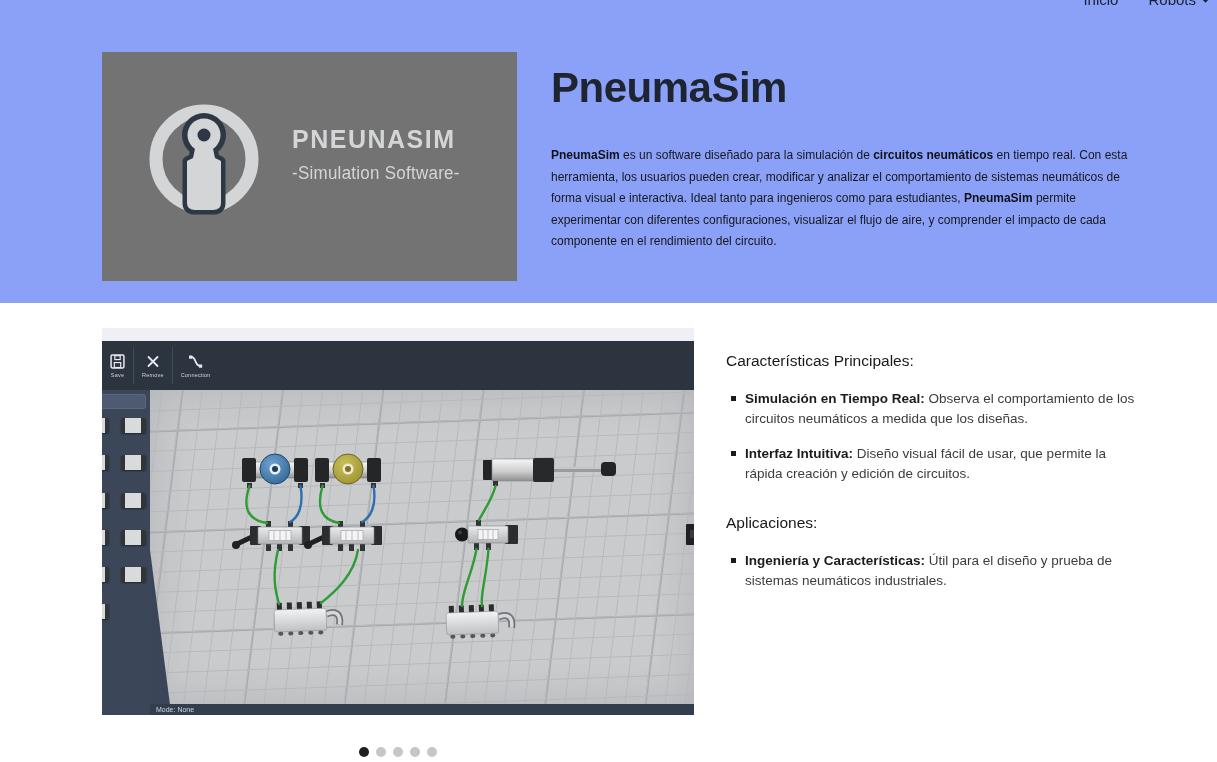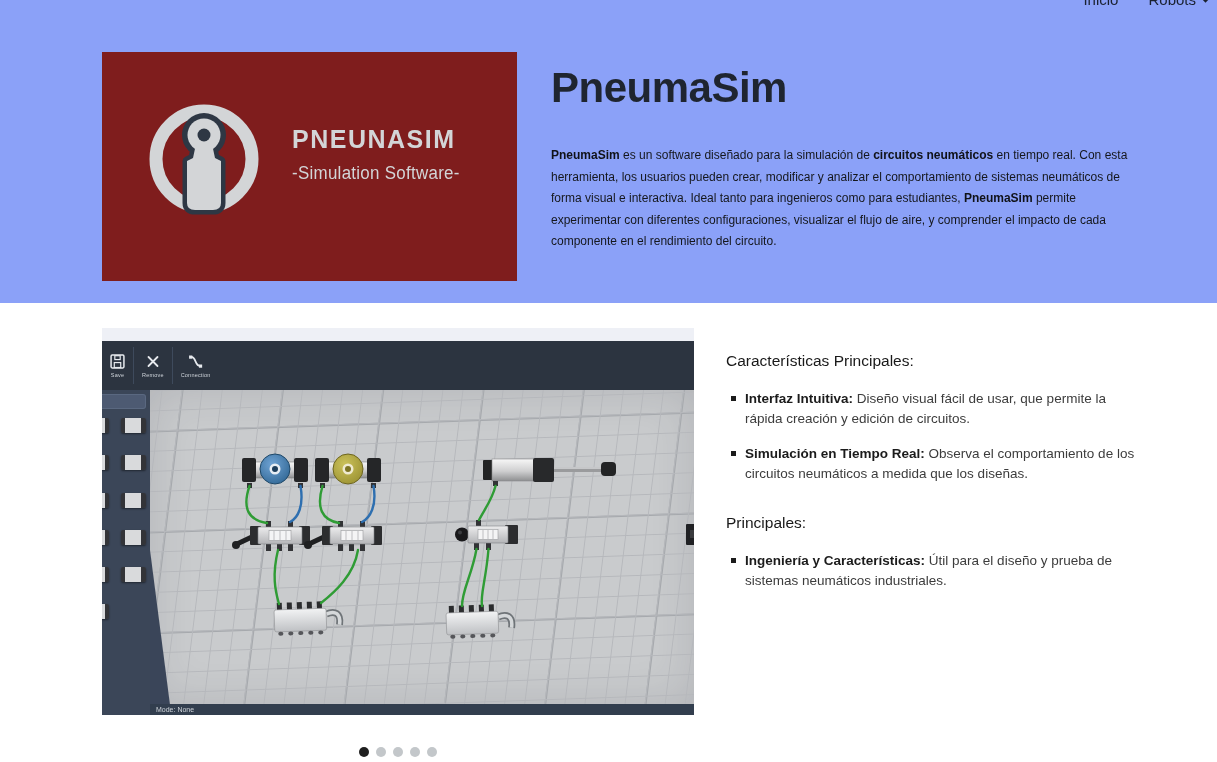--- a/index.html
+++ b/index.html
@@ -5,21 +5,21 @@
   html,body{margin:0;padding:0;background:#fff;}
   .page{position:relative;width:1217px;height:762px;overflow:hidden;
         font-family:"Liberation Sans",sans-serif;background:#fff;}
 
   
   .hero{position:absolute;left:0;top:0;width:1217px;height:303px;background:#8BA1F8;}
   .nav{position:absolute;top:-9px;right:6px;display:flex;gap:30px;align-items:center;
        font-size:15px;font-weight:500;color:#1a2130;}
   .nav a{color:#1a2130;text-decoration:none;display:flex;align-items:center;gap:4px;cursor:pointer;}
 
-  .logo-card{position:absolute;left:102px;top:52px;width:415px;height:229px;background:#7f1d1d;}
+  .logo-card{position:absolute;left:102px;top:52px;width:415px;height:229px;background:#737373;}
   .logo-icon{position:absolute;left:42px;top:46px;}
   .logo-text{position:absolute;left:190px;top:73px;color:#D3D5D7;}
   .logo-title{font-size:25px;font-weight:bold;letter-spacing:1.5px;}
   .logo-sub{font-size:18px;margin-top:9px;transform:scaleX(.94);transform-origin:left;letter-spacing:.3px;}
 
   .hero-title{position:absolute;left:551px;top:64px;margin:0;font-size:42px;font-weight:bold;
               color:#1F2530;letter-spacing:-.5px;}
   .hero-desc{position:absolute;left:551px;top:145px;width:578px;margin:0;
              font-size:12px;line-height:21.5px;color:#15171c;}
   .hero-desc b{color:#101218;}
@@ -312,22 +312,22 @@
     <div class="dot active"></div>
     <div class="dot"></div>
     <div class="dot"></div>
     <div class="dot"></div>
     <div class="dot"></div>
   </div>
 
   <div class="info-col">
     <h3>Características Principales:</h3>
     <ul class="info-list">
+      <li><b>Simulación en Tiempo Real:</b><span> Observa el comportamiento de los circuitos neumáticos a medida que los diseñas.</span></li>
       <li><b>Interfaz Intuitiva:</b><span> Diseño visual fácil de usar, que permite la rápida creación y edición de circuitos.</span></li>
-      <li><b>Simulación en Tiempo Real:</b><span> Observa el comportamiento de los circuitos neumáticos a medida que los diseñas.</span></li>
     </ul>
-    <h3 class="second">Principales:</h3>
+    <h3 class="second">Aplicaciones:</h3>
     <ul class="info-list">
       <li><b>Ingeniería y Características:</b><span> Útil para el diseño y prueba de sistemas neumáticos industriales.</span></li>
     </ul>
   </div>
 
 </div>
 
 </body></html>

